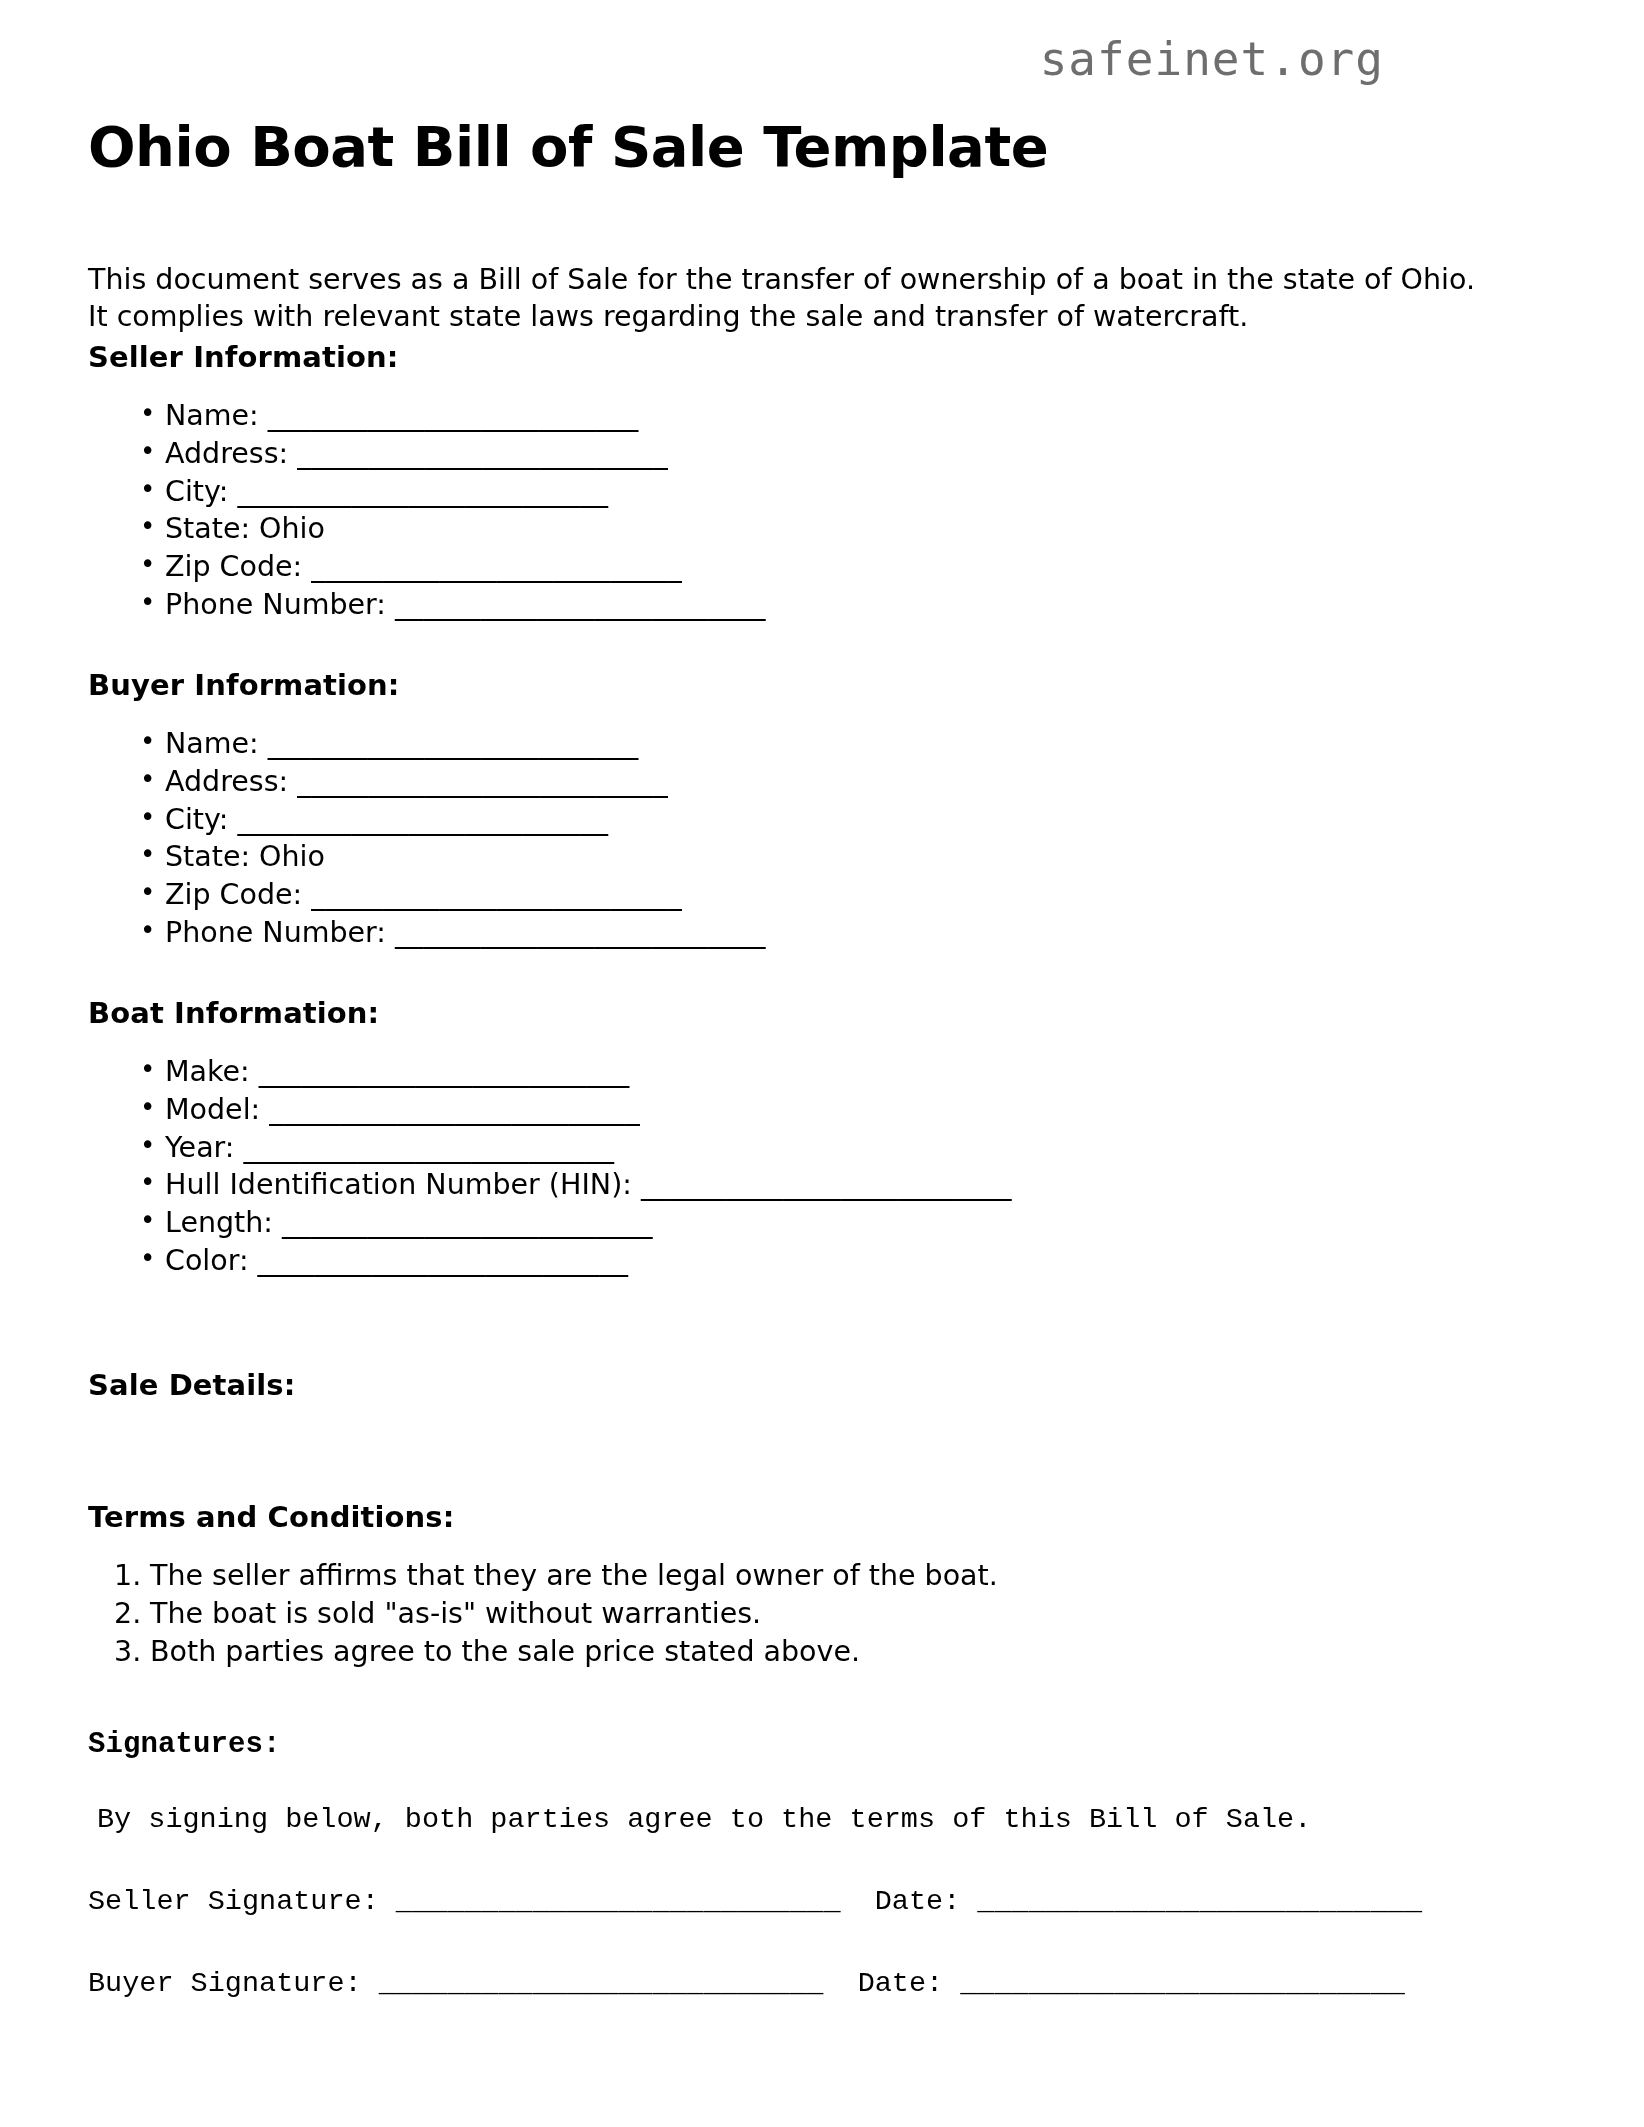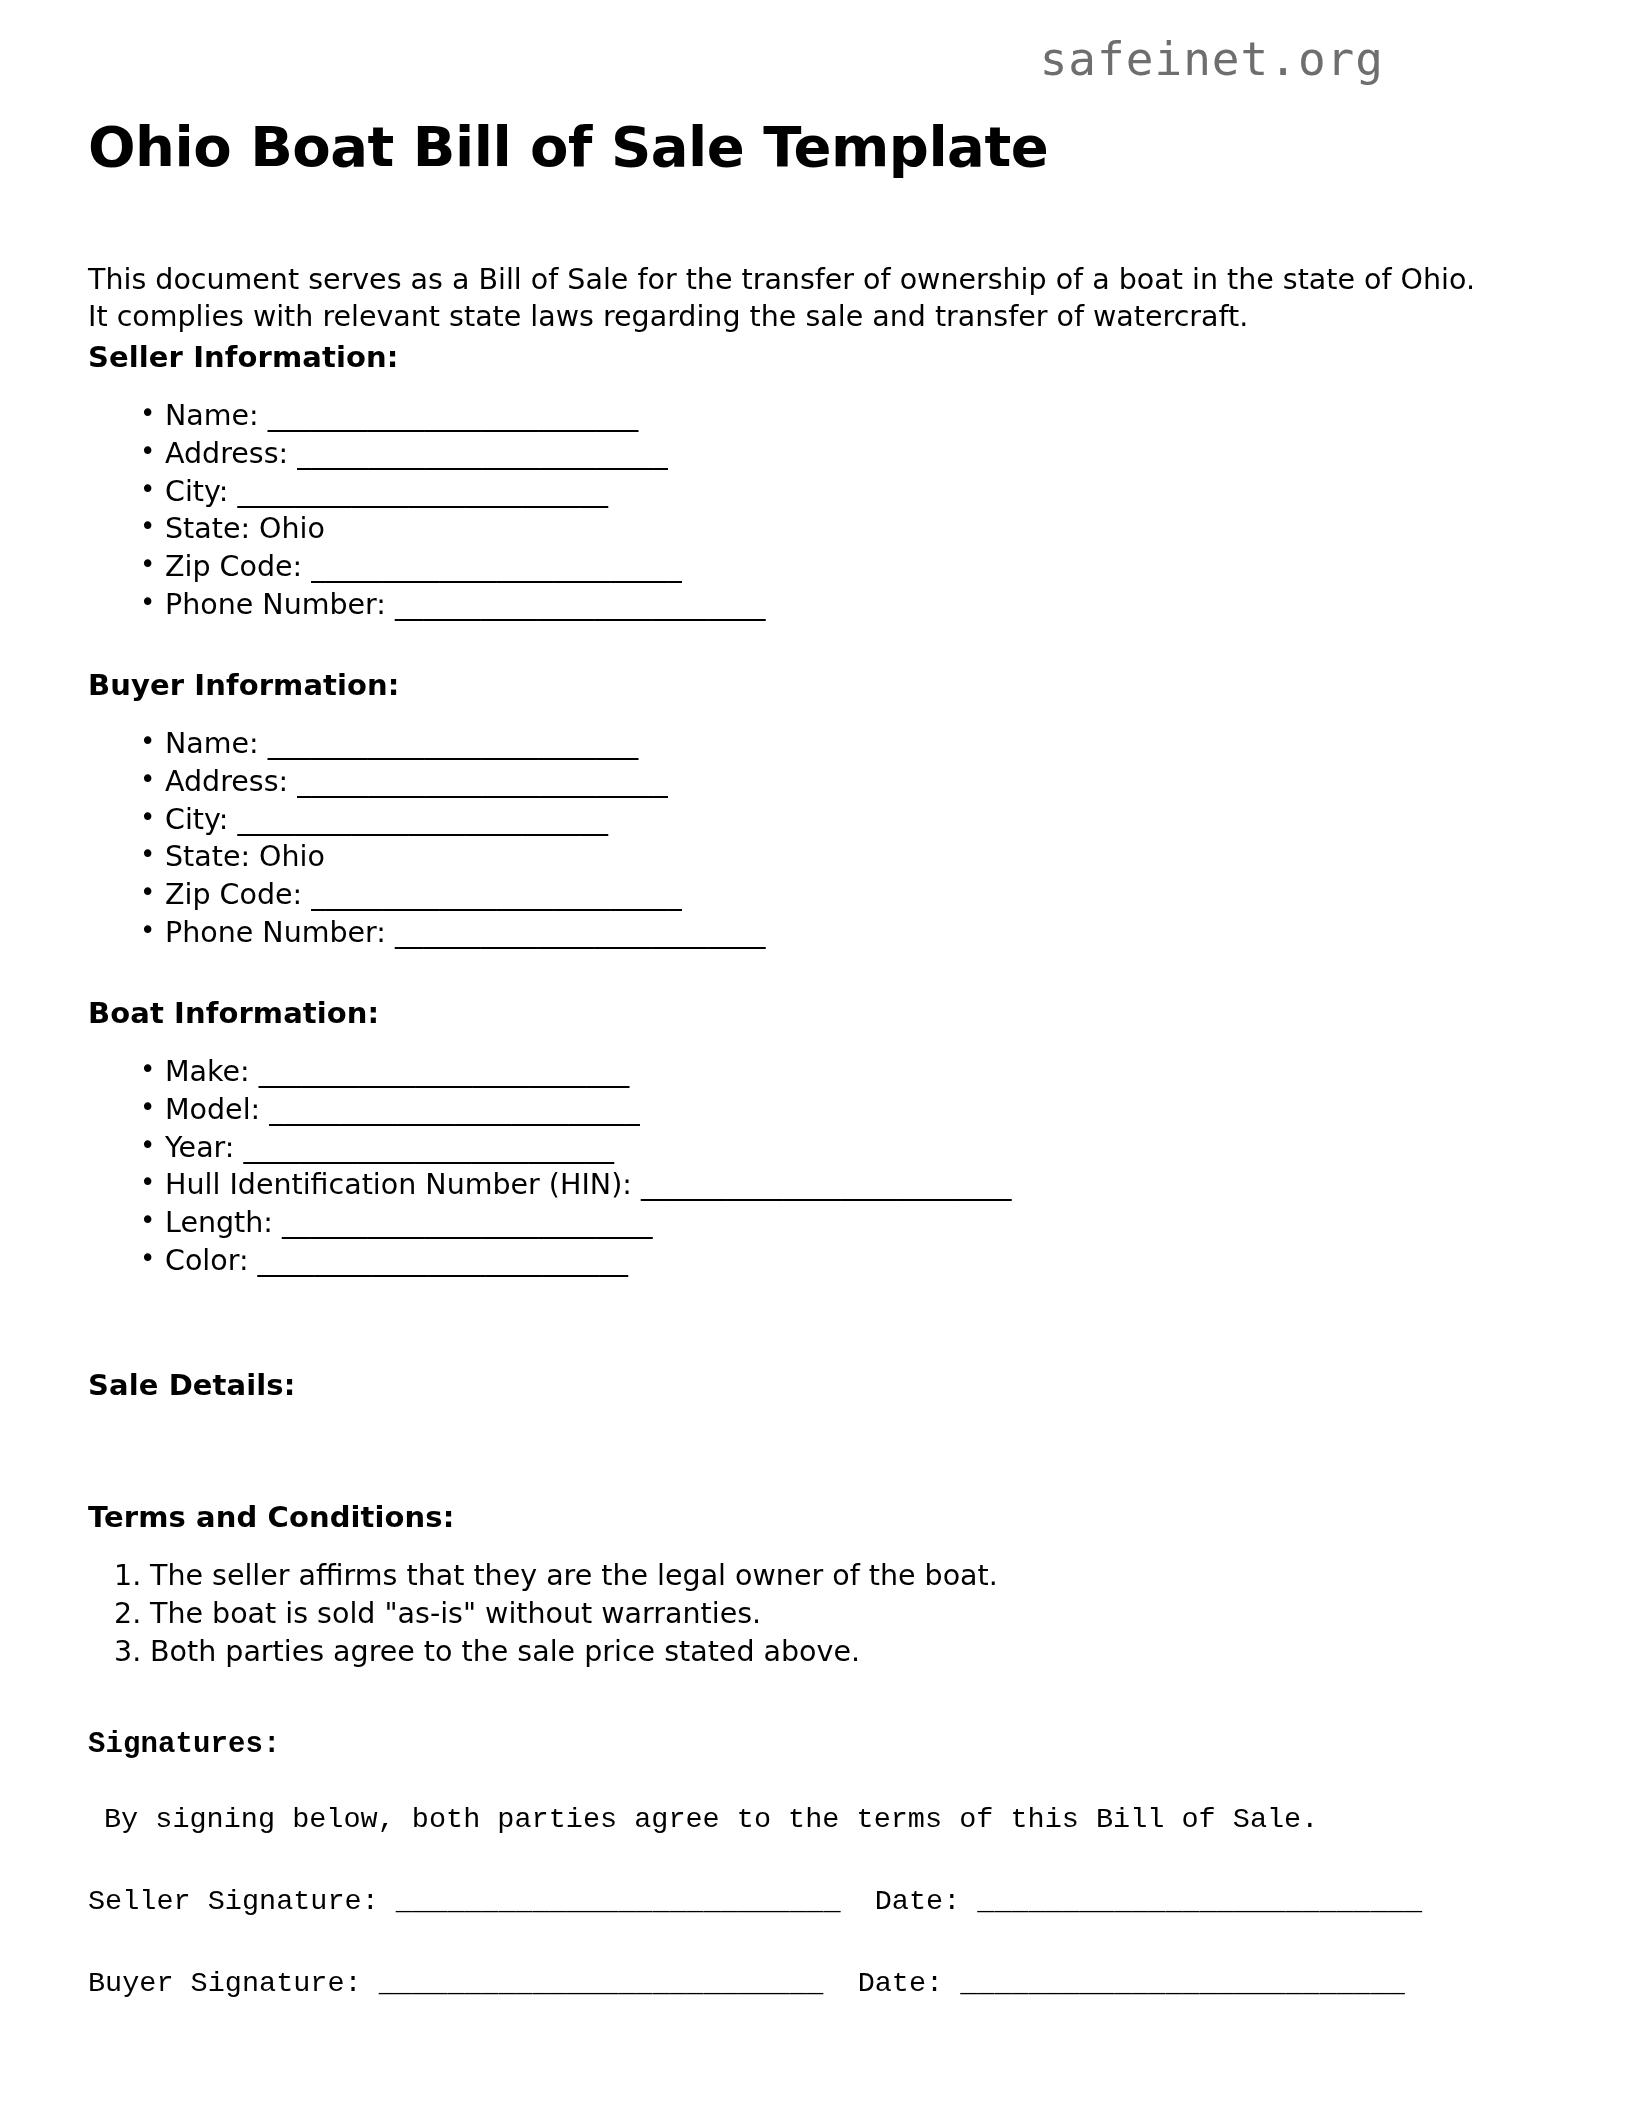--- a/index.html
+++ b/index.html
@@ -111,21 +111,21 @@
   ol.terms li::before {
     content: counter(term) ".";
     position: absolute;
     left: 26px;
     top: 0;
     font-size: 28.5px;
   }
   .sig-note {
     font-size: 28.5px;
     line-height: 1.33;
-    margin: 16px;
+    margin: 9px;
     padding: 0;
   }
   .sig-row {
     font-size: 28.5px;
     line-height: 1.33;
     margin: 0;
     padding: 0;
     white-space: pre;
   }
 </style>

